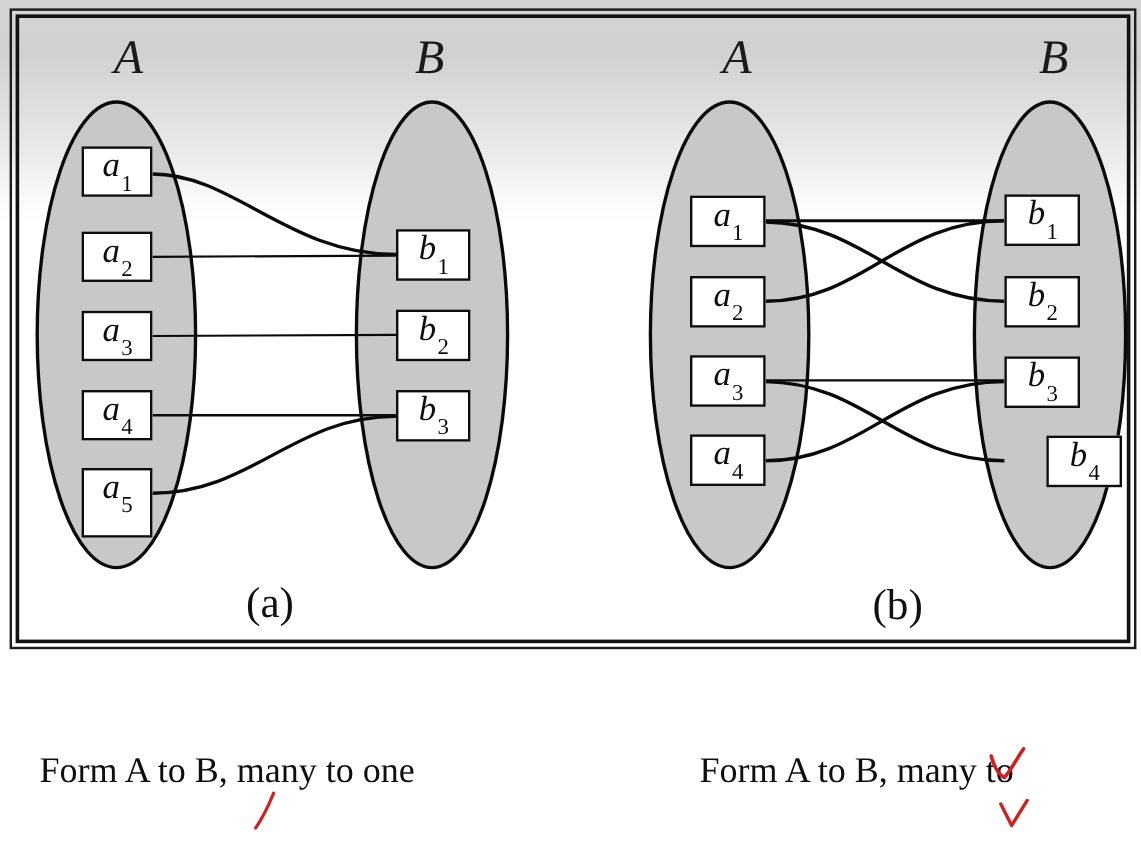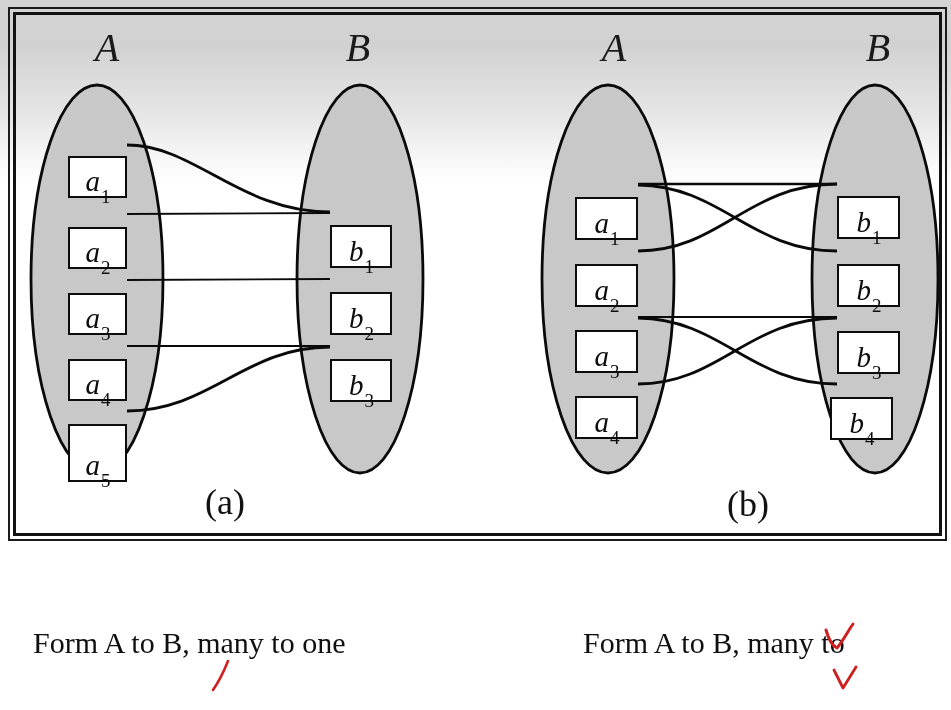--- a/index.html
+++ b/index.html
@@ -24,21 +24,21 @@
     position:absolute;top:24px;width:120px;margin-left:-60px;
     text-align:center;font-style:italic;font-size:40px;color:#1a1a1a;
   }
   .caption{
     position:absolute;width:160px;margin-left:-80px;
     text-align:center;font-size:36px;color:#111;
   }
   .ebox{
     position:absolute;box-sizing:border-box;
     background:#ffffff;border:2.6px solid #0d0d0d;
-    display:flex;align-items:flex-end;justify-content:center;margin-top:34px;
+    display:flex;align-items:flex-start;justify-content:center;
   }
   .ebox .lbl{font-style:italic;font-size:29px;line-height:1;color:#0d0d0d;}
   .ebox sub{font-style:normal;font-size:19px;position:relative;top:5px;left:1px;line-height:0;}
   .notes{
     position:absolute;top:550px;
     font-size:30px;line-height:37px;white-space:pre;color:#0f0f0f;
   }
 </style>
 </head>
 <body>
@@ -113,21 +113,21 @@
     </div>
   <div class="ebox" style="left:837px;top:162px;width:63px;height:43px">
       <span class="lbl"><span>b</span><sub>1</sub></span>
     </div>
   <div class="ebox" style="left:837px;top:230px;width:63px;height:43px">
       <span class="lbl"><span>b</span><sub>2</sub></span>
     </div>
   <div class="ebox" style="left:837px;top:297px;width:63px;height:43px">
       <span class="lbl"><span>b</span><sub>3</sub></span>
     </div>
-  <div class="ebox" style="left:830px;top:363px;width:63px;height:43px">
+  <div class="ebox" style="left:872px;top:363px;width:63px;height:43px">
       <span class="lbl"><span>b</span><sub>4</sub></span>
     </div>
 
   <div class="caption" style="left:225px;top:481px">(a)</div>
   <div class="caption" style="left:748px;top:483px">(b)</div>
 
   <div class="notes" style="left:33px">
     <div>Form A to B, many to one</div>
     
     

